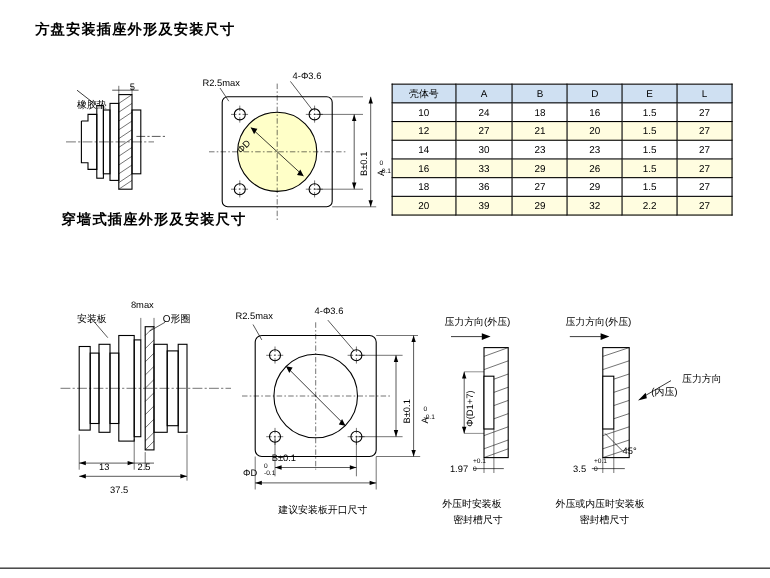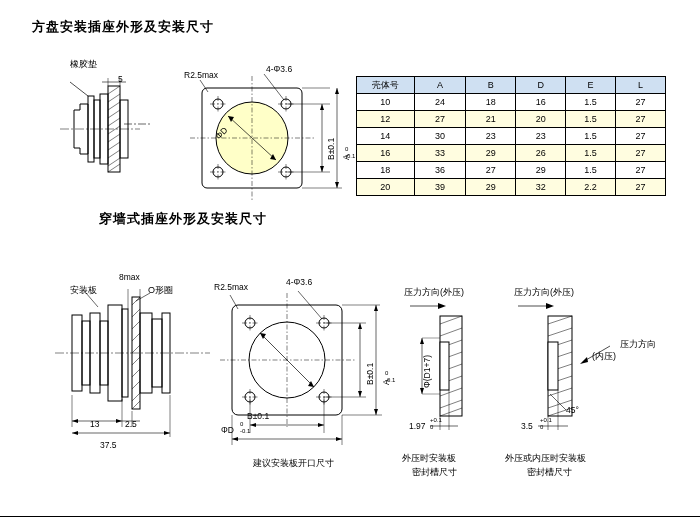--- a/index.html
+++ b/index.html
@@ -59,21 +59,21 @@
       <line x1="68" y1="112" x2="80" y2="104"></line>
     </g>
 
     <line x1="68" y1="18" x2="68" y2="26" stroke-width="0.5"></line>
     <line x1="80" y1="18" x2="80" y2="26" stroke-width="0.5"></line>
     <line x1="62" y1="22" x2="86" y2="22" stroke-width="0.6" marker-start=""></line>
 
     <line x1="20" y1="69" x2="100" y2="69" stroke-dasharray="9,2,2,2" stroke-width="0.5"></line>
   </svg>
 </div>
-<div class="abs lbl-cn" style="left:70px;top:58px;">橡胶垫</div>
+<div class="abs lbl-cn" style="left:70px;top:89px;">橡胶垫</div>
 <div class="abs lbl" style="left:118px;top:74px;">5</div>
 
 <div class="abs" style="left:180px;top:60px;">
   <svg width="170" height="145" viewBox="0 0 170 145" stroke="#000" fill="none" stroke-width="1">
 
     <rect x="22" y="28" width="100" height="100" rx="5" ry="5"></rect>
 
     <circle cx="72" cy="78" r="36" fill="#ffffc8" stroke="#000"></circle>
 
     <circle cx="38" cy="44" r="5"></circle>
@@ -178,21 +178,21 @@
       <td>20</td>
       <td>39</td>
       <td>29</td>
       <td>32</td>
       <td>2.2</td>
       <td>27</td>
     </tr>
   </tbody>
 </table>
 
-<div class="abs title" style="left:56px;top:210px;margin-left:43px;">穿墙式插座外形及安装尺寸</div>
+<div class="abs title" style="left:56px;top:191px;">穿墙式插座外形及安装尺寸</div>
 
 <div class="abs" style="left:50px;top:275px;">
   <svg width="170" height="170" viewBox="0 0 170 170" stroke="#000" fill="none" stroke-width="1">
 
     <line x1="5" y1="78" x2="160" y2="78" stroke-dasharray="9,2,2,2" stroke-width="0.5"></line>
 
     <rect x="22" y="40" width="10" height="76"></rect>
     <rect x="32" y="46" width="8" height="64"></rect>
     <rect x="40" y="38" width="10" height="80"></rect>
     <rect x="50" y="46" width="8" height="64"></rect>

